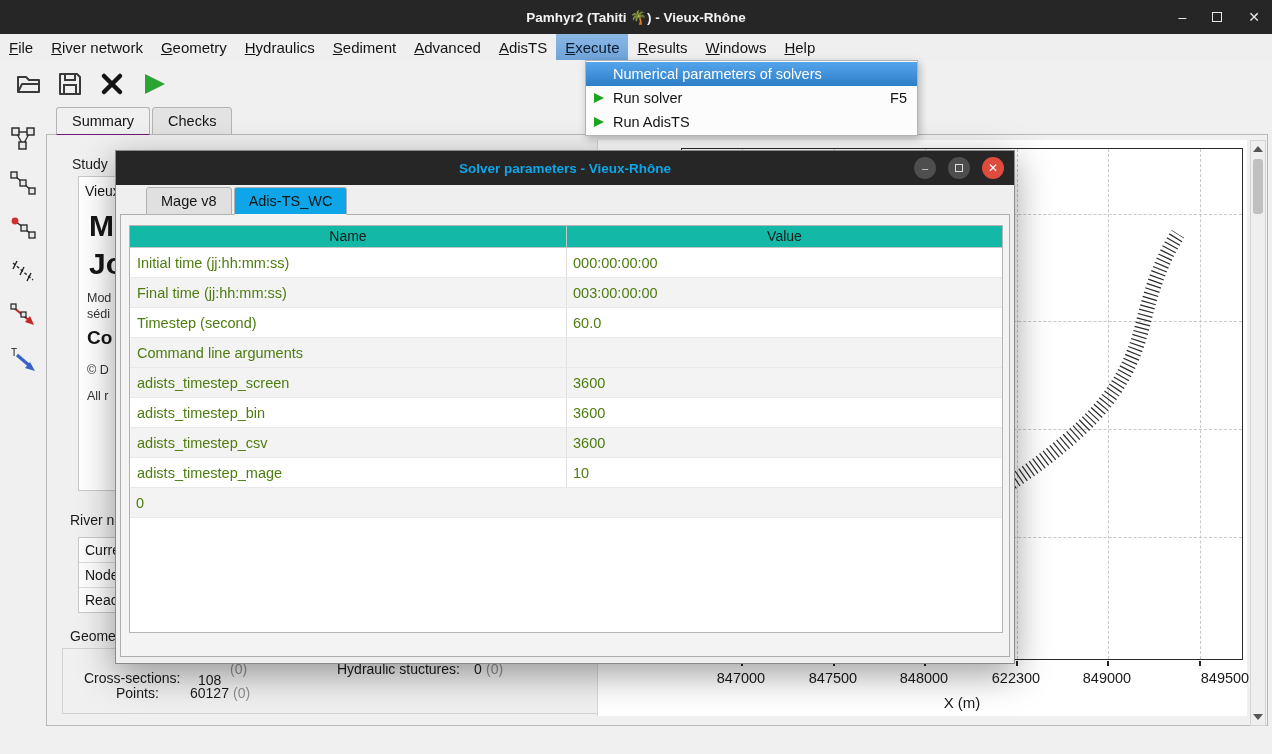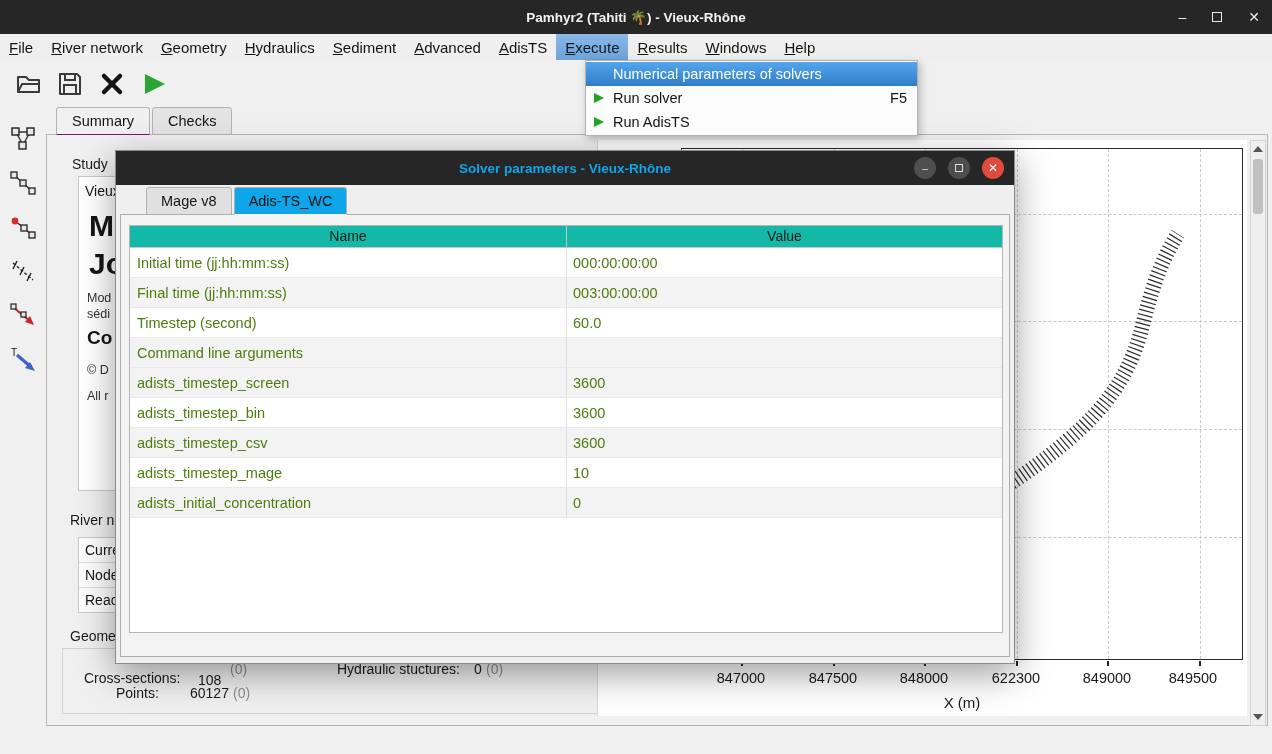--- a/index.html
+++ b/index.html
@@ -292,21 +292,21 @@
       </div>
     <svg class="track-svg" width="650" height="576" viewBox="0 0 650 576">
       <path d="M 330 400 C 385 360 430 335 470 300 C 510 266 530 235 542 195 C 550 165 558 128 580 94" fill="none" stroke="#2b2b2b" stroke-width="15" stroke-dasharray="1.2 3.2"></path>
     </svg>
     <div>
         <div class="tick-label" style="left: 108px;">847000</div>
         <div class="tick-label" style="left: 200px;">847500</div>
         <div class="tick-label" style="left: 291px;">848000</div>
         <div class="tick-label" style="left: 383px;">622300</div>
         <div class="tick-label" style="left: 474px;">849000</div>
-        <div class="tick-label" style="left: 560px;">849500</div>
+        <div class="tick-label" style="left: 592px;">849500</div>
       </div>
     <div class="xlabel">X (m)</div>
   <div class="tickmark" style="left: 143px;"></div>
       <div class="tickmark" style="left: 235px;"></div>
       <div class="tickmark" style="left: 326px;"></div>
       <div class="tickmark" style="left: 418px;"></div>
       <div class="tickmark" style="left: 509px;"></div>
       <div class="tickmark" style="left: 601px;"></div>
     </div>
 
@@ -372,21 +372,20 @@
           </div>
           <div class="tbl-row alt">
             <div class="cell-name">adists_timestep_csv</div>
             <div class="cell-value">3600</div>
           </div>
           <div class="tbl-row">
             <div class="cell-name">adists_timestep_mage</div>
             <div class="cell-value">10</div>
           </div>
           <div class="tbl-row alt">
-            <div class="cell-name">adists_initial_concentration</div>
             <div class="cell-value">0</div>
           </div>
         </div>
     </div>
   </div>
 
   <div class="dropdown">
       <div class="dd-item hl">
         <span>Numerical parameters of solvers</span>
       </div>

